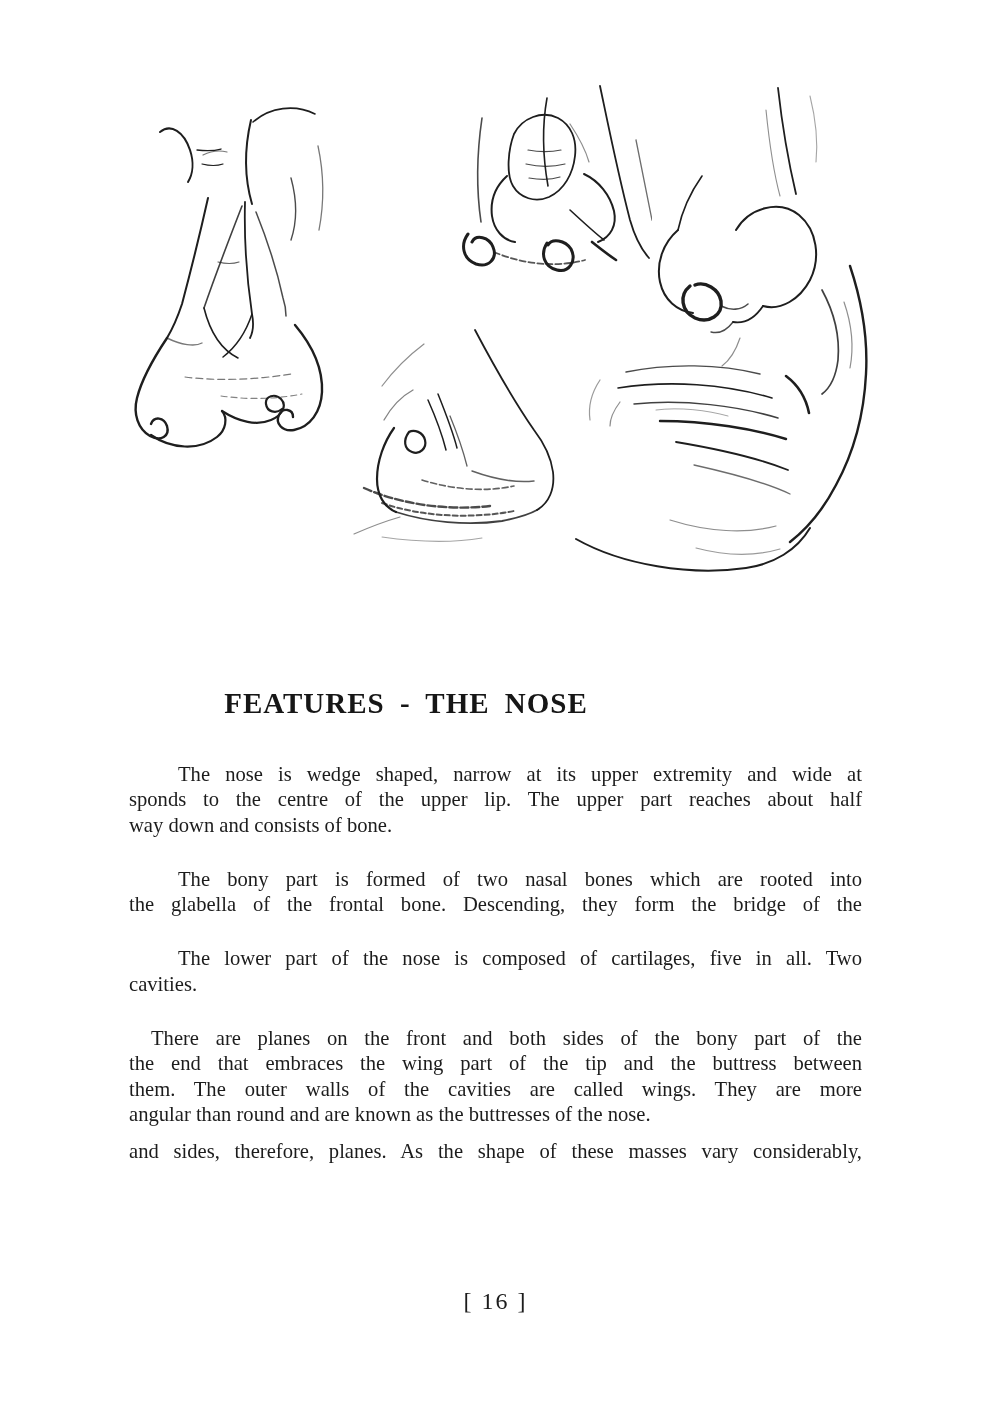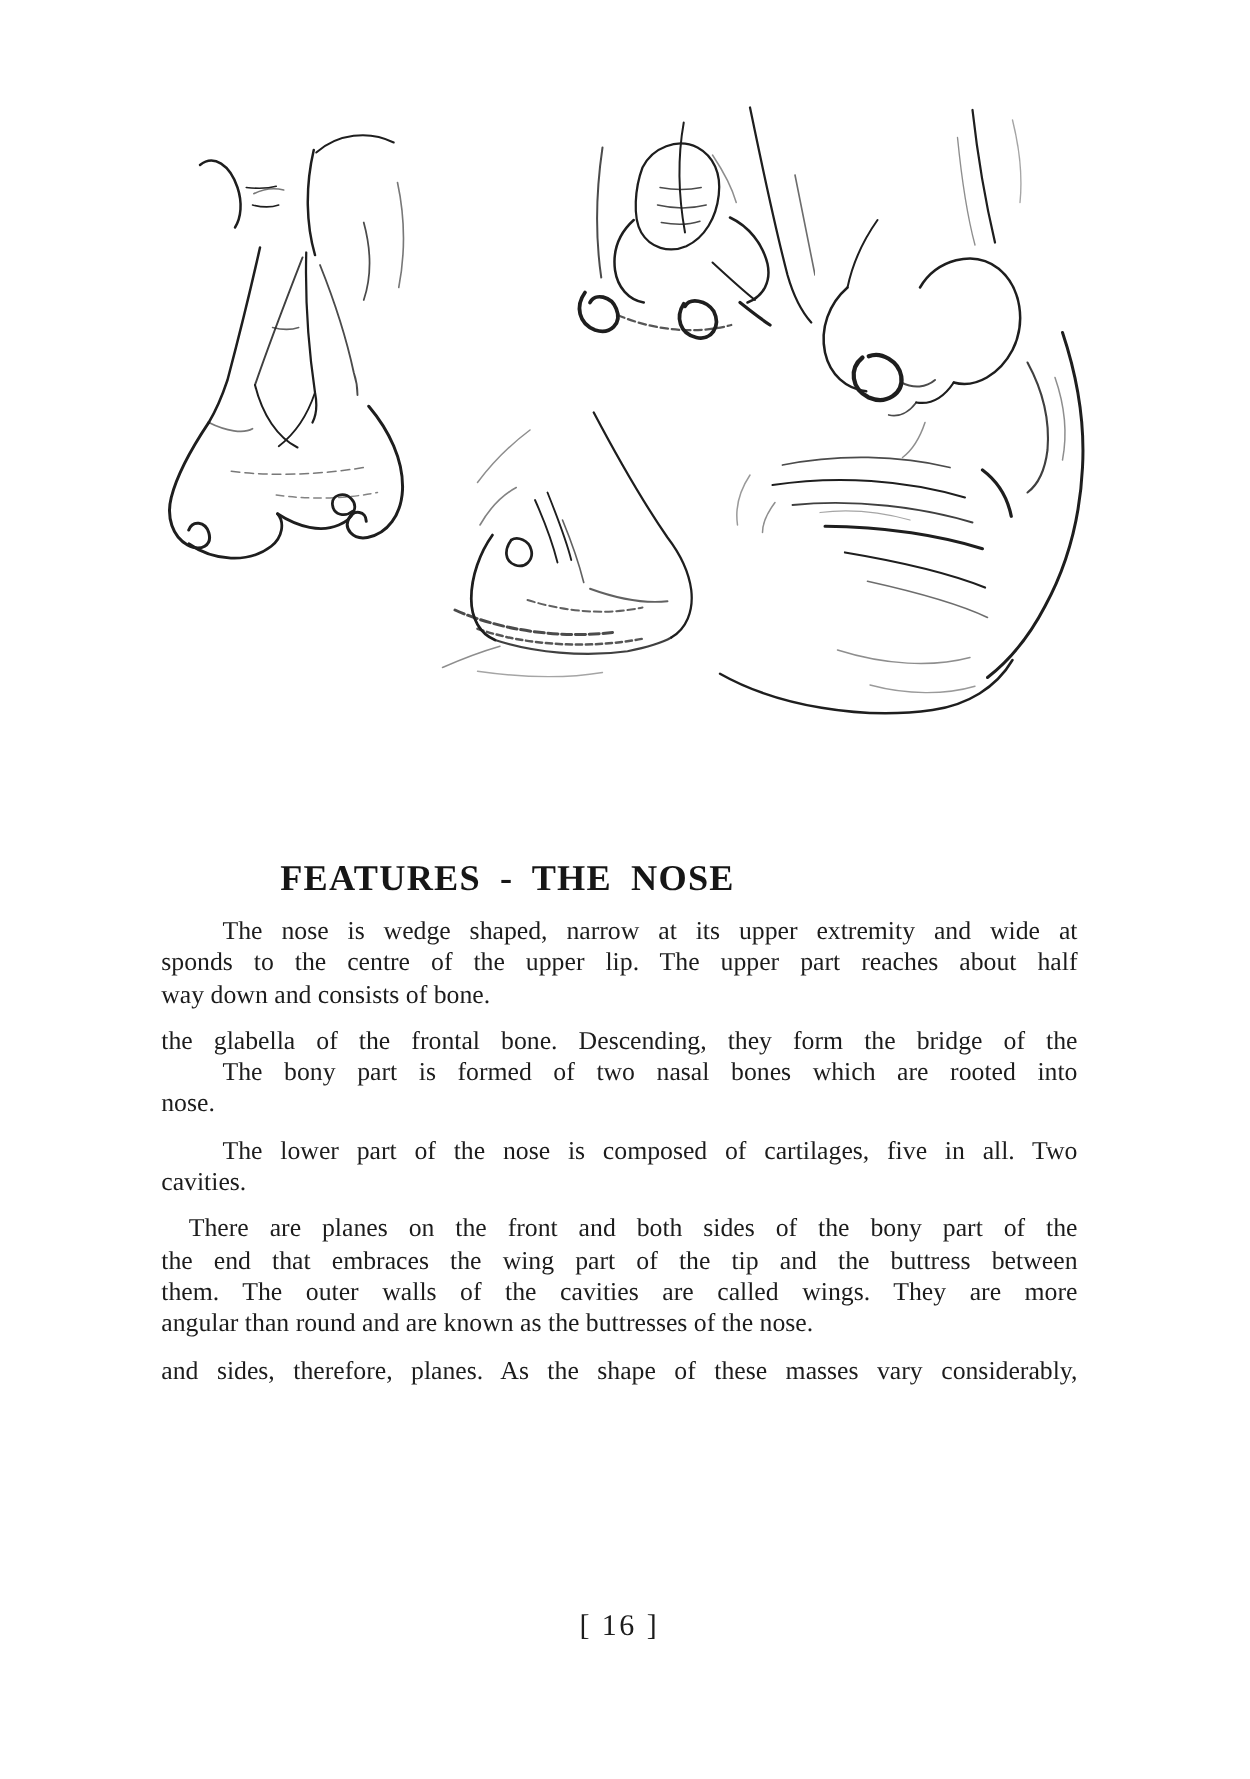--- a/index.html
+++ b/index.html
@@ -30,21 +30,21 @@
   }
 
   
   .text-block{
     position:absolute;left:129px;top:733px;width:733px;
     font-size:20.6px;line-height:25.3px;color:#1c1c1c;
   }
   .para{margin:0 0 12px 0;padding:0;}
   .line{display:block;text-align:justify;text-align-last:justify;}
   .line.last{text-align-last:left;}
-  .line.first{text-indent:49px;}
+  .line.first{text-indent:49px;margin-top:29px;}
   .para.narrow-indent .line.first{text-indent:22px;}
 
   
   .folio{
     position:absolute;left:129px;top:1288px;width:733px;
     text-align:center;font-size:24px;letter-spacing:2px;color:#1c1c1c;
   }
 </style>
 </head>
 <body>
@@ -147,23 +147,22 @@
 
   <div class="text-block">
 
     <p class="para">
       <span class="line first">The nose is wedge shaped, narrow at its upper extremity and wide at</span>
       <span class="line">sponds to the centre of the upper lip. The upper part reaches about half</span>
       <span class="line last">way down and consists of bone.</span>
     </p>
 
     <p class="para">
+      <span class="line first">The bony part is formed of two nasal bones which are rooted into</span>
       <span class="line">the glabella of the frontal bone. Descending, they form the bridge of the</span>
-      <span class="line first">The bony part is formed of two nasal bones which are rooted into</span>
-      <span class="line last">nose.</span>
     </p>
 
     <p class="para">
       <span class="line first">The lower part of the nose is composed of cartilages, five in all. Two</span>
       <span class="line last">cavities.</span>
     </p>
 
     <p class="para narrow-indent">
       <span class="line first">There are planes on the front and both sides of the bony part of the</span>
       <span class="line">the end that embraces the wing part of the tip and the buttress between</span>

